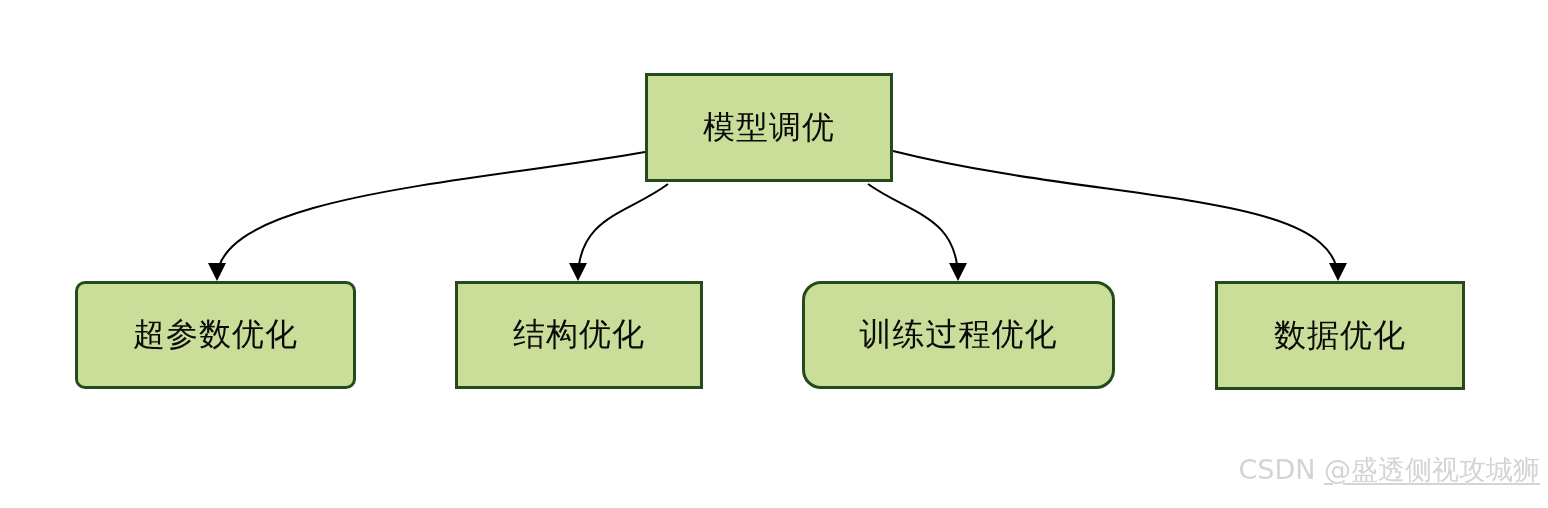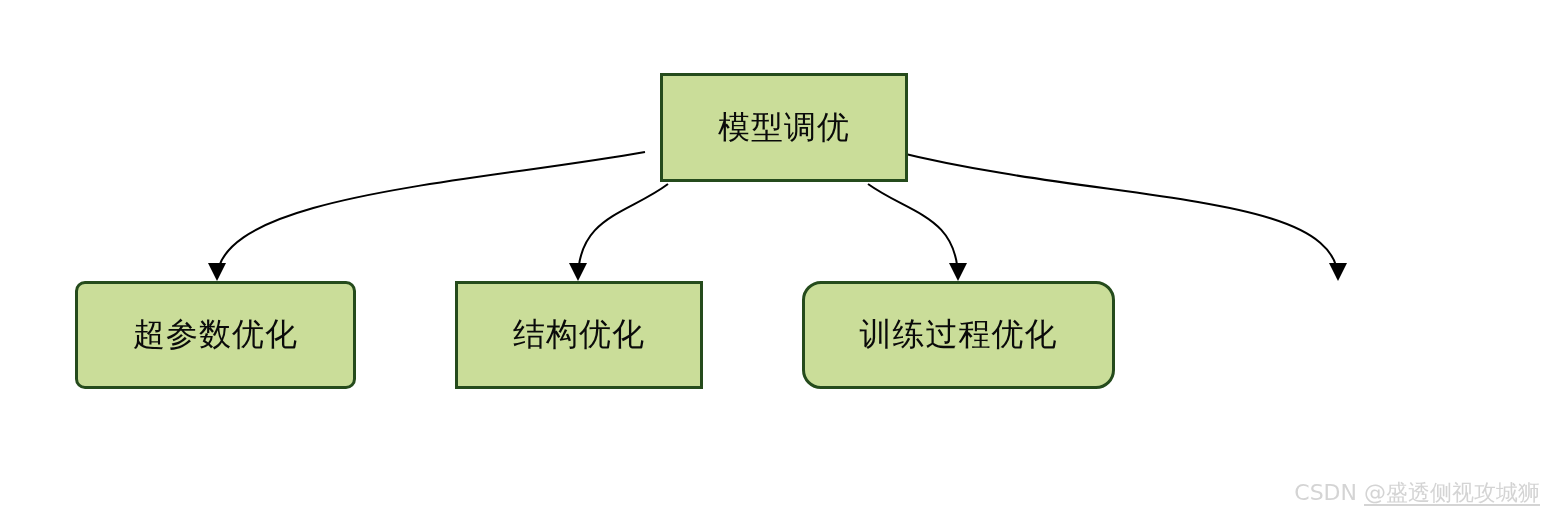--- a/index.html
+++ b/index.html
@@ -34,30 +34,30 @@
     background: #cadd99;
     border: 3px solid #254b1c;
     display: flex;
     align-items: center;
     justify-content: center;
     color: #0a0a0a;
     font-size: 32px;
     letter-spacing: 1px;
     white-space: nowrap;
   }
-  .node-root  { left: 645px;  top: 73px;  width: 248px; height: 109px; margin-left: 15px; }
+  .node-root  { left: 645px;  top: 73px;  width: 248px; height: 109px; }
   .node-c0    { left: 75px;   top: 281px; width: 281px; height: 108px; border-radius: 10px; }
   .node-c1    { left: 455px;  top: 281px; width: 248px; height: 108px; }
   .node-c2    { left: 802px;  top: 281px; width: 313px; height: 108px; border-radius: 19px; }
   .node-c3    { left: 1215px; top: 281px; width: 250px; height: 109px; }
   .watermark {
     position: absolute;
     right: 8px;
-    bottom: 0;
-    font-size: 22px;
+    bottom: 20px;
+    font-size: 27px;
     color: #d4d4d4;
     text-shadow: 0 1px 0 #ffffff;
     white-space: nowrap;
   }
   .watermark .wm-user {
     text-decoration: underline;
     text-underline-offset: 4px;
   }
 </style>
 </head>
@@ -86,18 +86,21 @@
   </div>
 
   <div class="node node-c1">
     <span>结构优化</span>
   </div>
 
   <div class="node node-c2">
     <span>训练过程优化</span>
   </div>
 
+  <div class="node node-c3">
+    <span>数据优化</span>
+  </div>
 
   <div class="watermark">
     <span>CSDN </span><span class="wm-user">@盛透侧视攻城狮</span>
   </div>
 
 </div>
 
 </body></html>

